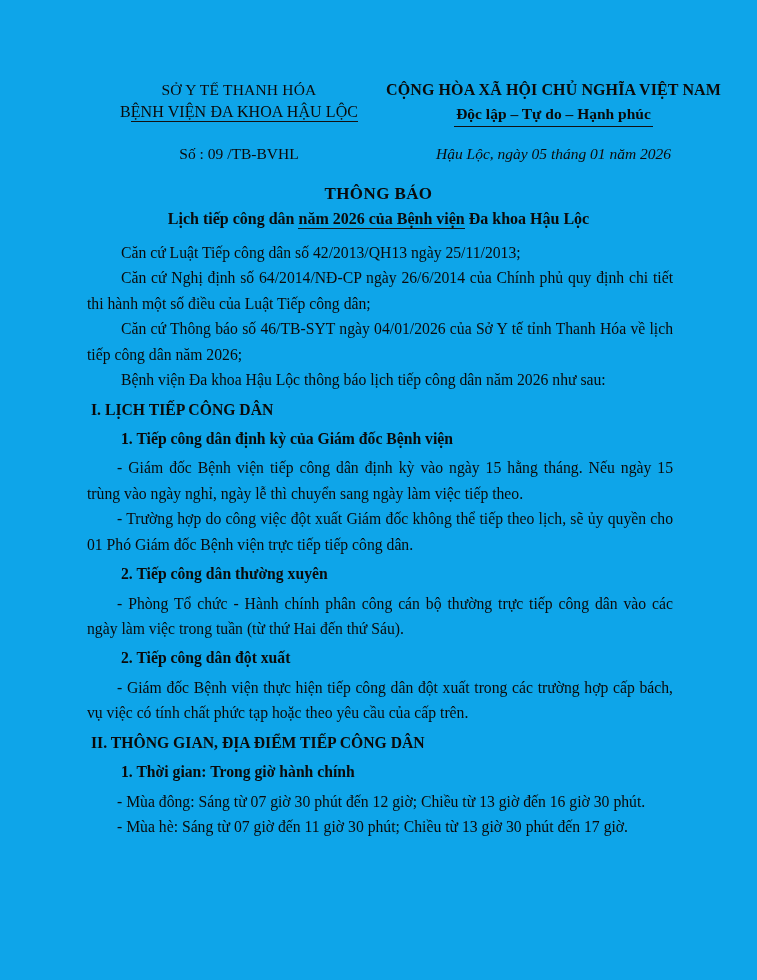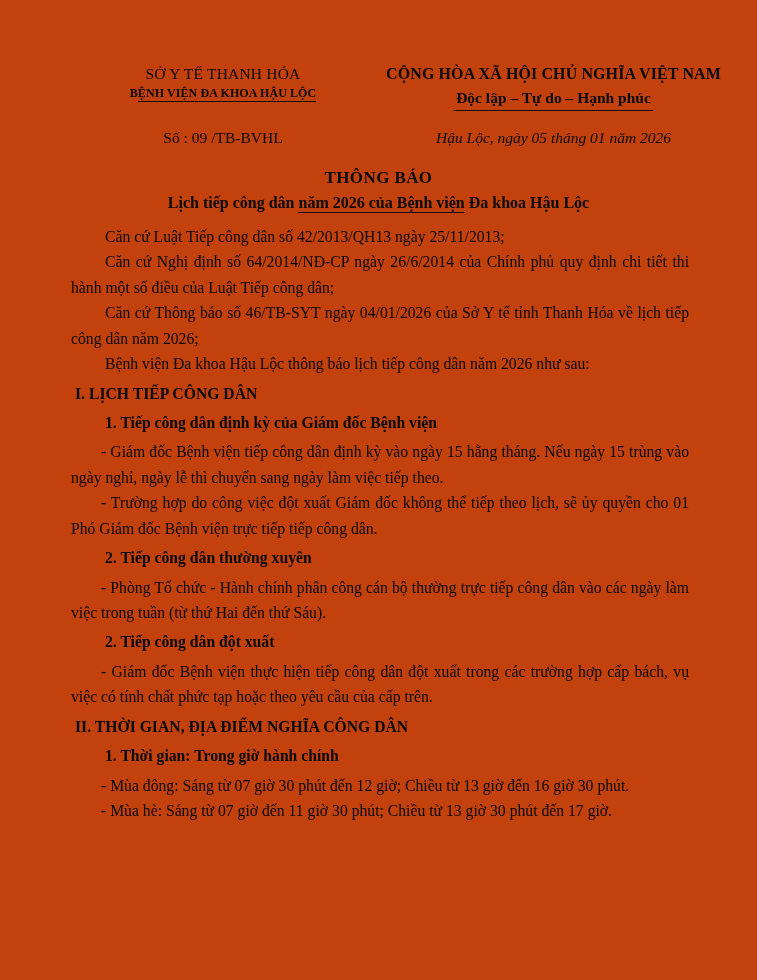--- a/index.html
+++ b/index.html
@@ -12,23 +12,23 @@
     width: 757px;
     height: 980px;
     font-family: "Liberation Serif", "DejaVu Serif", serif;
     color: #0a0a0a;
     overflow: hidden;
   }
   .page {
     position: relative;
     width: 757px;
     height: 980px;
-    background: #c2410c;
+    background: #0ea5e9;
     box-sizing: border-box;
-    padding: 0;
+    padding: 16px;
   }
 
   
   .doc-header {
     display: flex;
     flex-direction: row;
     align-items: flex-start;
     padding-top: 63px;
   }
   .hdr-left {
@@ -41,22 +41,22 @@
     text-align: center;
     margin-right: 18px;
   }
   .org-sup {
     font-size: 15.5px;
     letter-spacing: .2px;
     line-height: 1.42;
     white-space: nowrap;
   }
   .org-name {
-    font-size: 12px;
-    font-weight: bold;
+    font-size: 16px;
+    font-weight: normal;
     line-height: 1.42;
     white-space: nowrap;
     letter-spacing: .1px;
   }
   .org-name .ul {
     border-bottom: 1.4px solid #111;
     padding-bottom: 1px;
   }
   .nation {
     font-size: 16px;
@@ -188,20 +188,20 @@
     <p class="heading sub">1. Tiếp công dân định kỳ của Giám đốc Bệnh viện</p>
     <p class="para dash">- Giám đốc Bệnh viện tiếp công dân định kỳ vào ngày 15 hằng tháng. Nếu ngày 15 trùng vào ngày nghỉ, ngày lễ thì chuyển sang ngày làm việc tiếp theo.</p>
     <p class="para dash">- Trường hợp do công việc đột xuất Giám đốc không thể tiếp theo lịch, sẽ ủy quyền cho 01 Phó Giám đốc Bệnh viện trực tiếp tiếp công dân.</p>
 
     <p class="heading sub">2. Tiếp công dân thường xuyên</p>
     <p class="para dash">- Phòng Tổ chức - Hành chính phân công cán bộ thường trực tiếp công dân vào các ngày làm việc trong tuần (từ thứ Hai đến thứ Sáu).</p>
 
     <p class="heading sub">2. Tiếp công dân đột xuất</p>
     <p class="para dash">- Giám đốc Bệnh viện thực hiện tiếp công dân đột xuất trong các trường hợp cấp bách, vụ việc có tính chất phức tạp hoặc theo yêu cầu của cấp trên.</p>
 
-    <p class="heading">II. THỜI GIAN, ĐỊA ĐIỂM NGHĨA CÔNG DÂN</p>
+    <p class="heading">II. THÔNG GIAN, ĐỊA ĐIỂM TIẾP CÔNG DÂN</p>
 
     <p class="heading sub">1. Thời gian: Trong giờ hành chính</p>
     <p class="para dash">- Mùa đông: Sáng từ 07 giờ 30 phút đến 12 giờ; Chiều từ 13 giờ đến 16 giờ 30 phút.</p>
     <p class="para dash">- Mùa hè: Sáng từ 07 giờ đến 11 giờ 30 phút; Chiều từ 13 giờ 30 phút đến 17 giờ.</p>
 
   </div>
 </div>
 
 </body></html>

